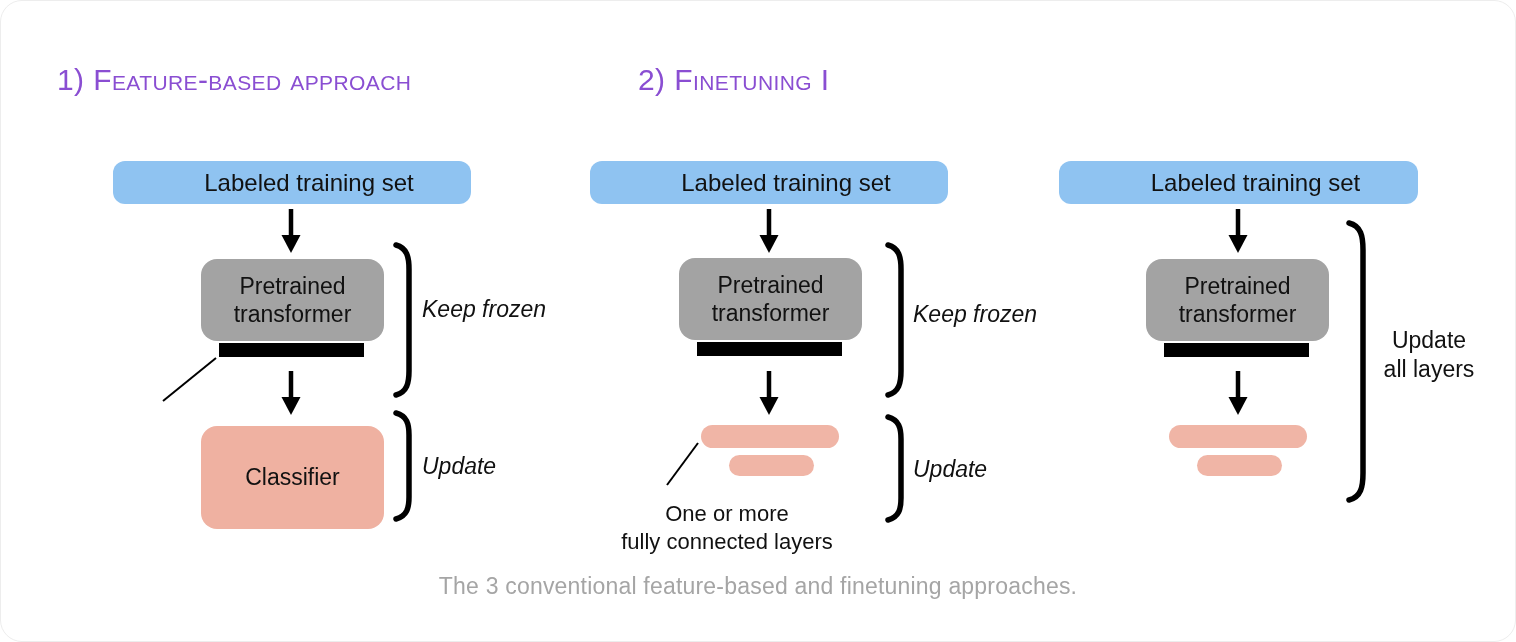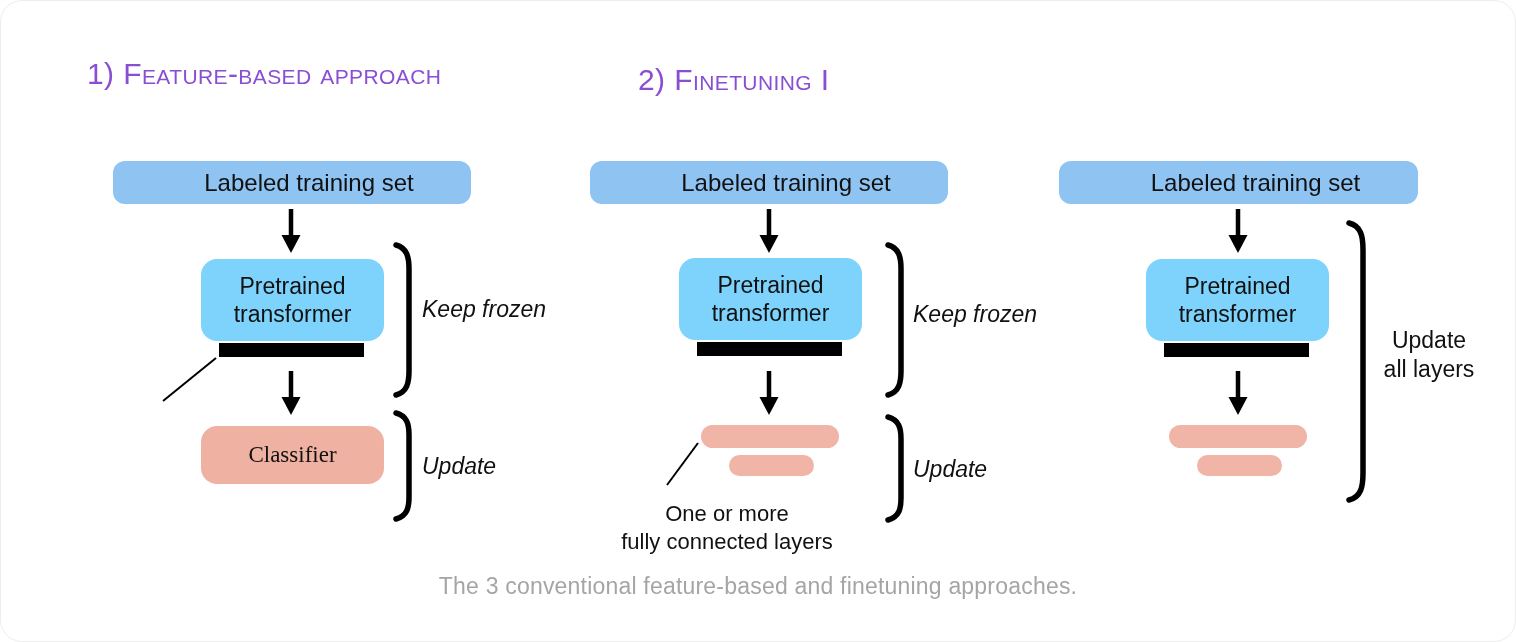--- a/index.html
+++ b/index.html
@@ -11,38 +11,38 @@
   .abs{position:absolute;}
   .col-title{
     font-variant:small-caps;font-size:30px;letter-spacing:.4px;
     color:#8a4ed2;white-space:nowrap;
   }
   .box{
     display:flex;align-items:center;justify-content:center;text-align:center;
     color:#111;box-sizing:border-box;
   }
   .blue-box{background:#8fc3f1;border-radius:12px;font-size:24px;padding-left:34px;}
-  .purple-box{background:#7dd3fc;border-radius:16px;font-size:23px;line-height:1.22;}
+  .purple-box{background:#a3a3a3;border-radius:16px;font-size:23px;line-height:1.22;}
   .salmon-box{background:#efb1a1;border-radius:16px;font-size:23px;}
   .black-bar{background:#000;}
   .fc-bar{background:#f0b5a6;}
   .side-label{font-size:23px;color:#111;white-space:nowrap;font-style:italic;}
   .note-label{font-size:22px;color:#111;text-align:center;line-height:1.25;}
   .preline{white-space:pre-line;}
   .caption{
     width:100%;text-align:center;font-size:23px;color:#a5a5a5;letter-spacing:.2px;
   }
   svg{display:block;overflow:visible;}
 </style>
 </head>
 <body>
 
 <div class="stage">
 
-  <div class="abs col-title" style="left:56px;top:56px;margin-left:30px;">1) Feature-based approach</div>
+  <div class="abs col-title" style="left:56px;top:62px;">1) Feature-based approach</div>
 
   <div class="abs box blue-box" style="left:112px;top:160px;width:358px;height:43px;">Labeled training set</div>
 
   <svg class="abs" style="left:279px;top:208px;" width="22" height="44" viewBox="0 0 22 44">
     <line x1="11" y1="0" x2="11" y2="27" stroke="#000" stroke-width="4.5"></line>
     <polygon points="1.5,26 20.5,26 11,44" fill="#000"></polygon>
   </svg>
 
   <div class="abs box purple-box preline" style="left:200px;top:258px;width:183px;height:82px;">Pretrained
 transformer</div>
@@ -52,21 +52,21 @@
   <svg class="abs" style="left:160px;top:355px;" width="58" height="47" viewBox="0 0 58 47">
     <line x1="55" y1="2" x2="2" y2="45" stroke="#000" stroke-width="2"></line>
   </svg>
 
 
   <svg class="abs" style="left:279px;top:370px;" width="22" height="44" viewBox="0 0 22 44">
     <line x1="11" y1="0" x2="11" y2="27" stroke="#000" stroke-width="4.5"></line>
     <polygon points="1.5,26 20.5,26 11,44" fill="#000"></polygon>
   </svg>
 
-  <div class="abs box salmon-box" style="left:200px;top:425px;width:183px;height:58px;font-family:Liberation Serif, serif;">Classifier</div>
+  <div class="abs box salmon-box" style="left:200px;top:425px;width:183px;height:103px;">Classifier</div>
 
   <svg class="abs" style="left:392px;top:240px;" width="20" height="158" viewBox="0 0 20 158">
     <path d="M3 4 C14 7 16 16 16 28 L16 130 C16 142 14 151 3 154" fill="none" stroke="#000" stroke-width="5.5" stroke-linecap="round"></path>
   </svg>
   <div class="abs side-label" style="left:421px;top:295px;">Keep frozen</div>
 
   <svg class="abs" style="left:392px;top:408px;" width="20" height="114" viewBox="0 0 20 114">
     <path d="M3 4 C14 7 16 15 16 26 L16 88 C16 99 14 107 3 110" fill="none" stroke="#000" stroke-width="5.5" stroke-linecap="round"></path>
   </svg>
   <div class="abs side-label" style="left:421px;top:452px;">Update</div>

